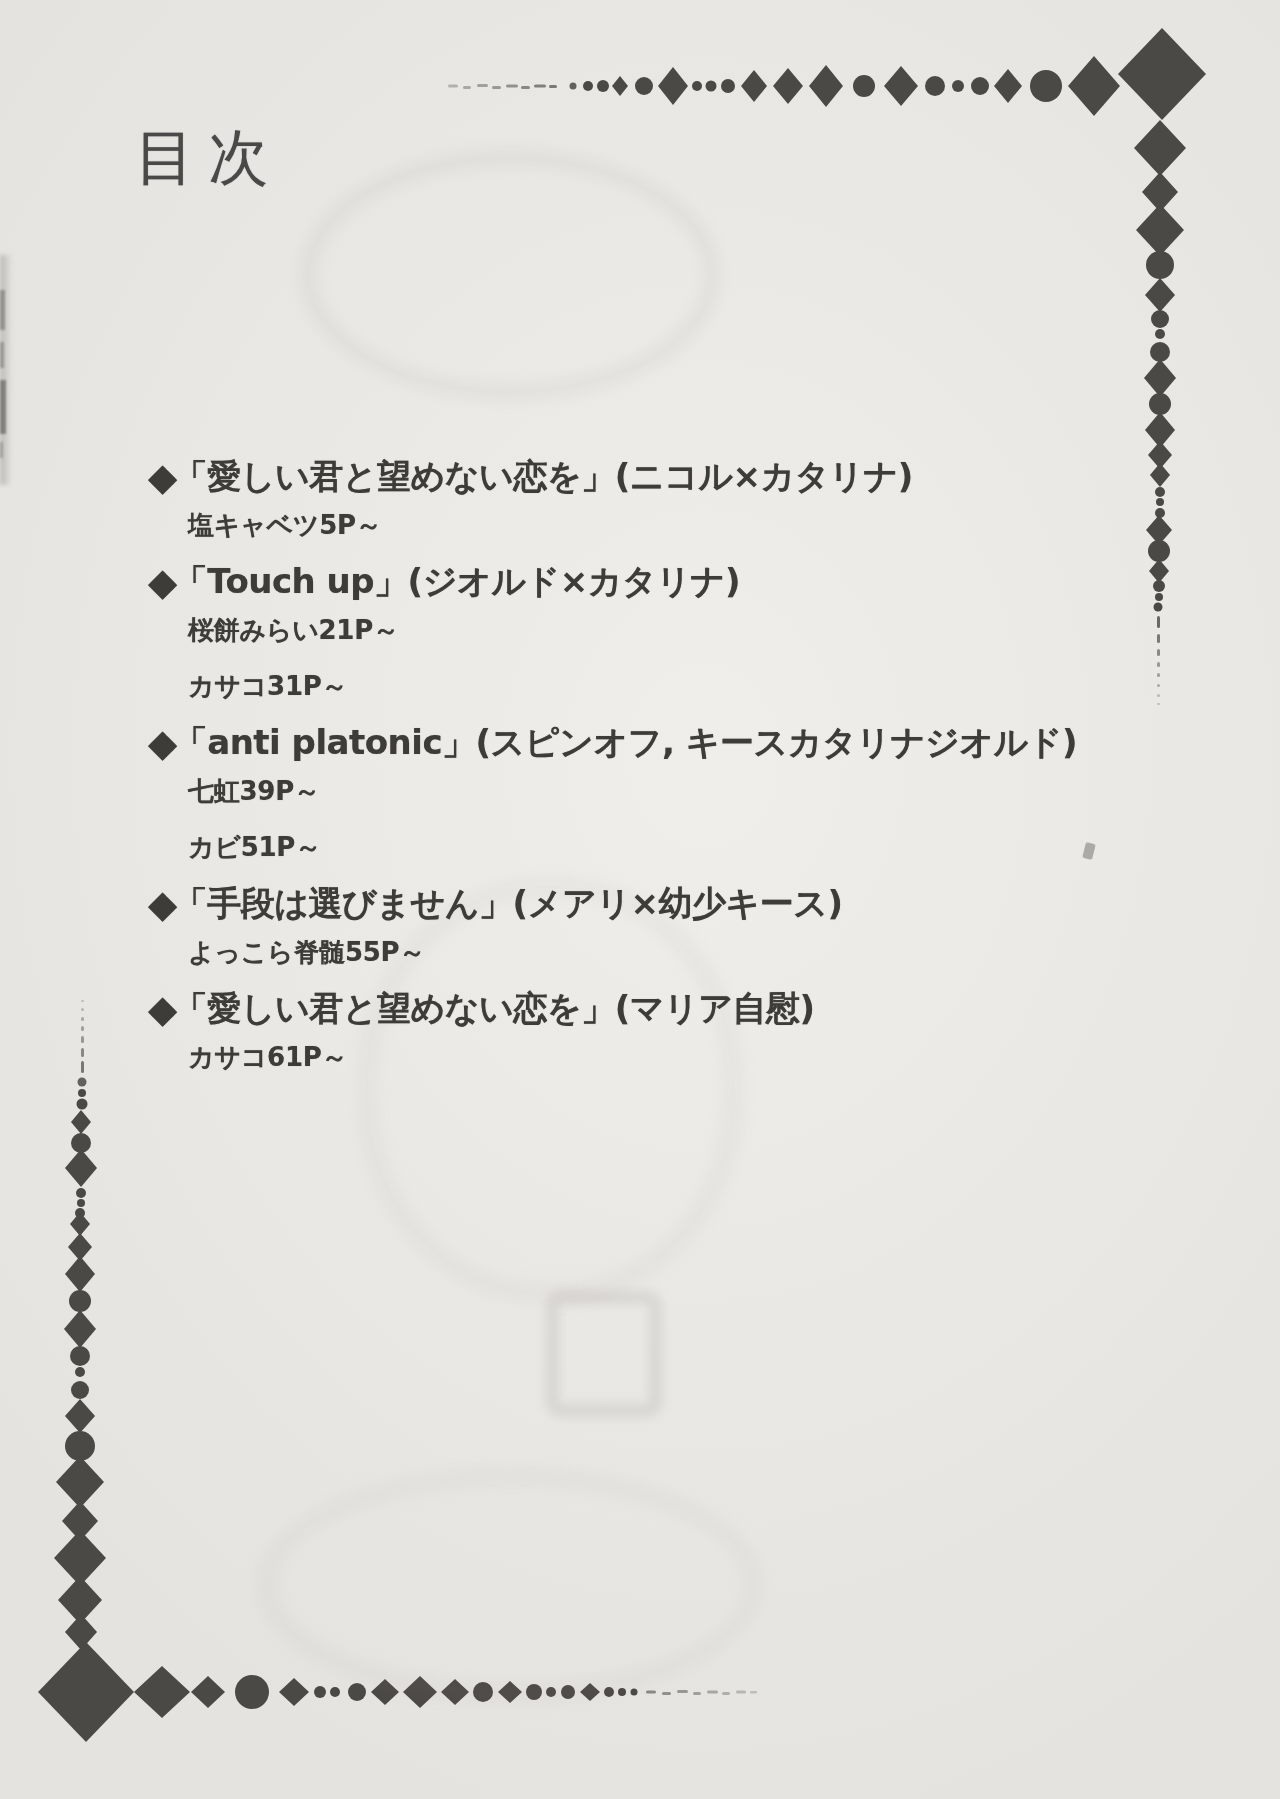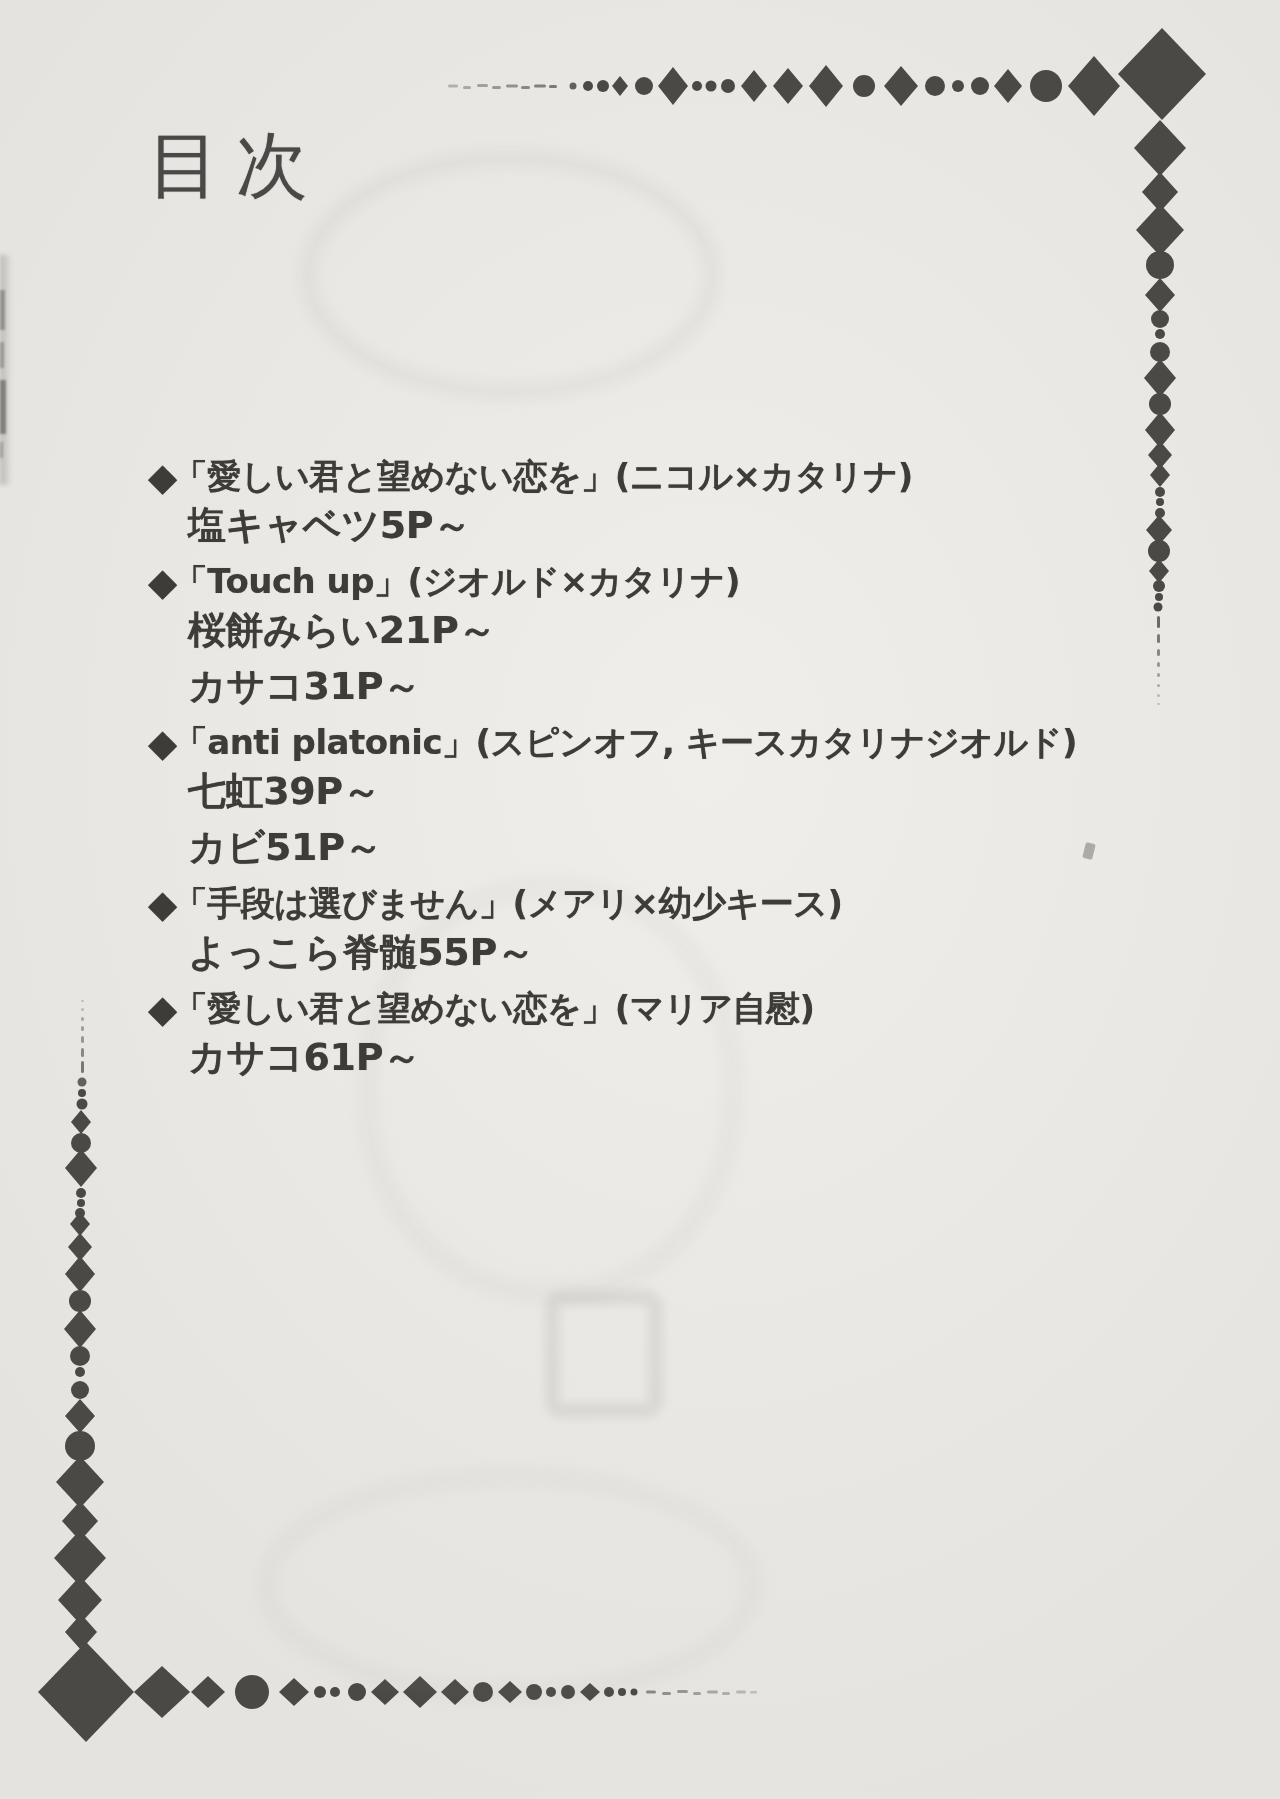--- a/index.html
+++ b/index.html
@@ -21,44 +21,44 @@
       radial-gradient(ellipse 900px 1100px at 55% 42%, #efeeea 0%, #e9e8e4 55%, #e4e3df 100%);
   }
   
   svg.ornaments{
     position:absolute;left:0;top:0;width:1280px;height:1799px;
     color:var(--ink);
     opacity:.92;
   }
   
   .title{
-    position:absolute;left:148px;top:118px;
+    position:absolute;left:135px;top:118px;
     font-family:"Liberation Serif","DejaVu Serif",serif;
-    font-size:72px;font-weight:400;
+    font-size:60px;font-weight:400;
     letter-spacing:0.22em;
     color:var(--title-ink);
     text-shadow:0 0 1px rgba(70,68,64,.55);
   }
   
   .toc{
     position:absolute;left:148px;top:452px;width:1020px;
     color:var(--ink);
     text-shadow:0 0 .7px rgba(62,60,57,.55);
   }
   .entry{margin-bottom:8px;font-weight:bold;}
   .line1{
     font-size:34px;line-height:48px;white-space:nowrap;
     letter-spacing:-0.015em;
   }
   .bullet{
     font-size:38px;line-height:48px;
     margin-right:-3px;vertical-align:-2px;
   }
   .credit{
-    font-size:38px;line-height:48px;
+    font-size:26px;line-height:48px;
     padding-left:40px;white-space:nowrap;
     letter-spacing:-0.01em;
   }
   
   .ghost{position:absolute;pointer-events:none;}
   .g-swirl-top{
     left:300px;top:150px;width:420px;height:250px;
     border:16px solid rgba(150,148,140,.10);
     border-radius:50%;filter:blur(7px);
   }

